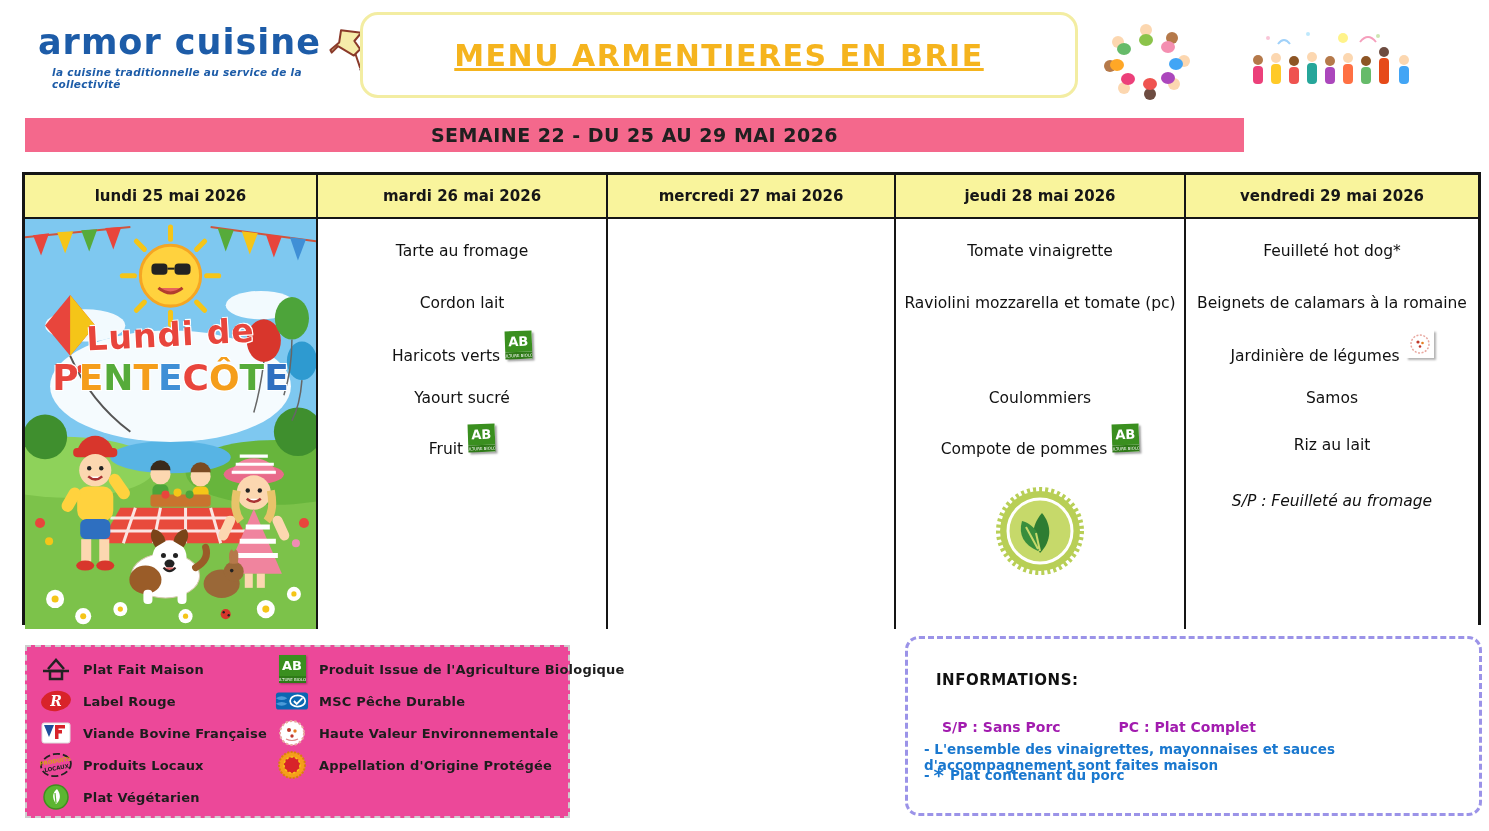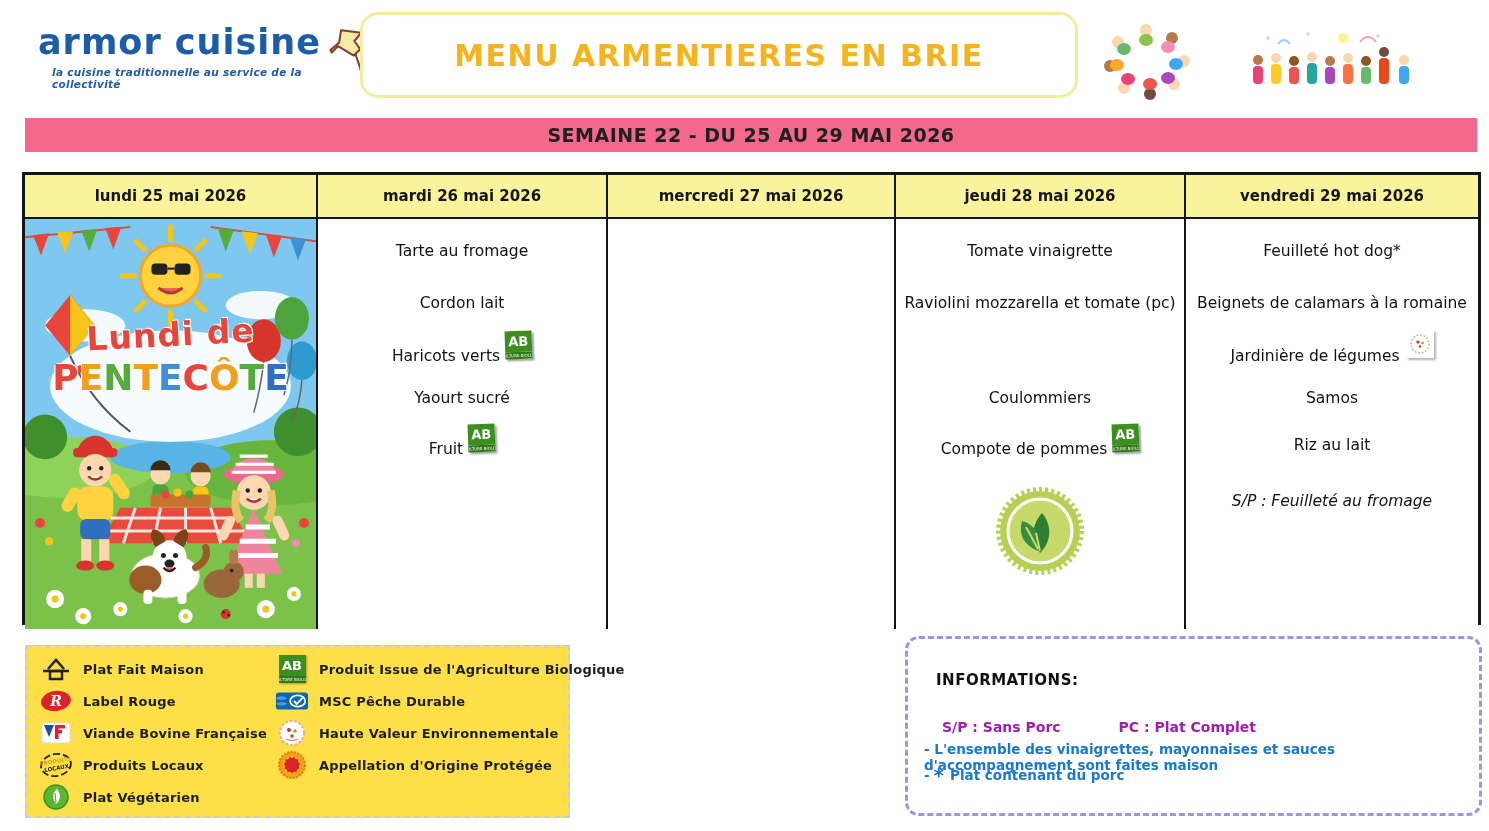--- a/index.html
+++ b/index.html
@@ -8,27 +8,27 @@
   
   .logo { position:absolute; left:38px; top:22px; width:300px; }
   .logo-name { font-size:35px; font-weight:bold; color:#1d5ca8; letter-spacing:1px; font-family:"DejaVu Sans", sans-serif; }
   .logo-tagline { font-size:10.5px; font-weight:bold; font-style:italic; color:#1d5ca8; margin-top:4px; margin-left:14px; letter-spacing:0.3px; }
 
   .pin { position:absolute; left:326px; top:24px; width:48px; height:52px; }
 
   .title-box { position:absolute; left:360px; top:12px; width:718px; height:86px;
     background:#fff; border:3px solid #f3edA2; border-radius:18px;
     display:flex; align-items:center; justify-content:center; }
-  .title-text { color:#f5b41e; font-size:30px; font-weight:bold; letter-spacing:1.5px; }
+  .title-text { color:#f5b41e; font-size:30px; font-weight:bold; letter-spacing:1.5px;text-decoration:underline; }
 
   .illus1 { position:absolute; left:1098px; top:16px; width:96px; height:90px; }
   .illus2 { position:absolute; left:1248px; top:28px; width:168px; height:70px; }
 
   
-  .banner { position:absolute; left:25px; top:118px; width:1452px; height:34px;
+  .banner { position:absolute; left:25px; top:118px; width:1219px; height:34px;
     background:#f4688c; display:flex; align-items:center; justify-content:center; }
   .banner-text { color:#202020; font-size:19px; font-weight:bold; letter-spacing:0.5px; }
 
   
   .menu-table { position:absolute; left:22px; top:172px; width:1459px; height:453px;
     border:3px solid #151515; display:grid; grid-template-columns:293px 290px 288px 290px 292px; background:#fff; }
   .day-col { border-right:2px solid #151515; display:flex; flex-direction:column; }
   .day-col:last-child { border-right:none; }
   .day-header { height:44px; background:#f9f49c; border-bottom:2px solid #151515;
     display:flex; align-items:center; justify-content:center;
@@ -53,21 +53,21 @@
   
   .hve-mini { display:inline-block; width:28px; height:28px; background:#fff; vertical-align:middle;
     transform:translateY(-12px); margin-left:6px; box-shadow:2px 2px 2px rgba(0,0,0,0.3);
     display:inline-flex; align-items:center; justify-content:center; }
 
   
   .veg-badge { position:absolute; left:50%; top:268px; transform:translateX(-50%); }
 
   
   .legend-box { position:absolute; left:25px; top:645px; width:545px; height:173px;
-    border:2px dashed #cdcdcd; background:#fde047; }
+    border:2px dashed #cdcdcd; background:#ec4899; }
   .legend-col { position:absolute; top:6px; display:flex; flex-direction:column; }
   .legend-col.left { left:12px; }
   .legend-col.right { left:248px; }
   .legend-row { display:flex; align-items:center; height:32px; gap:10px; }
   .legend-icon { width:34px; display:flex; align-items:center; justify-content:center; flex-shrink:0; }
   .legend-label { font-size:13px; font-weight:600; color:#1d1d1d; letter-spacing:0.2px; white-space:nowrap; }
 
   
   .info-box { position:absolute; left:905px; top:636px; width:577px; height:180px;
     border:3px dashed #9b93e8; border-radius:14px; background:#fff; }

